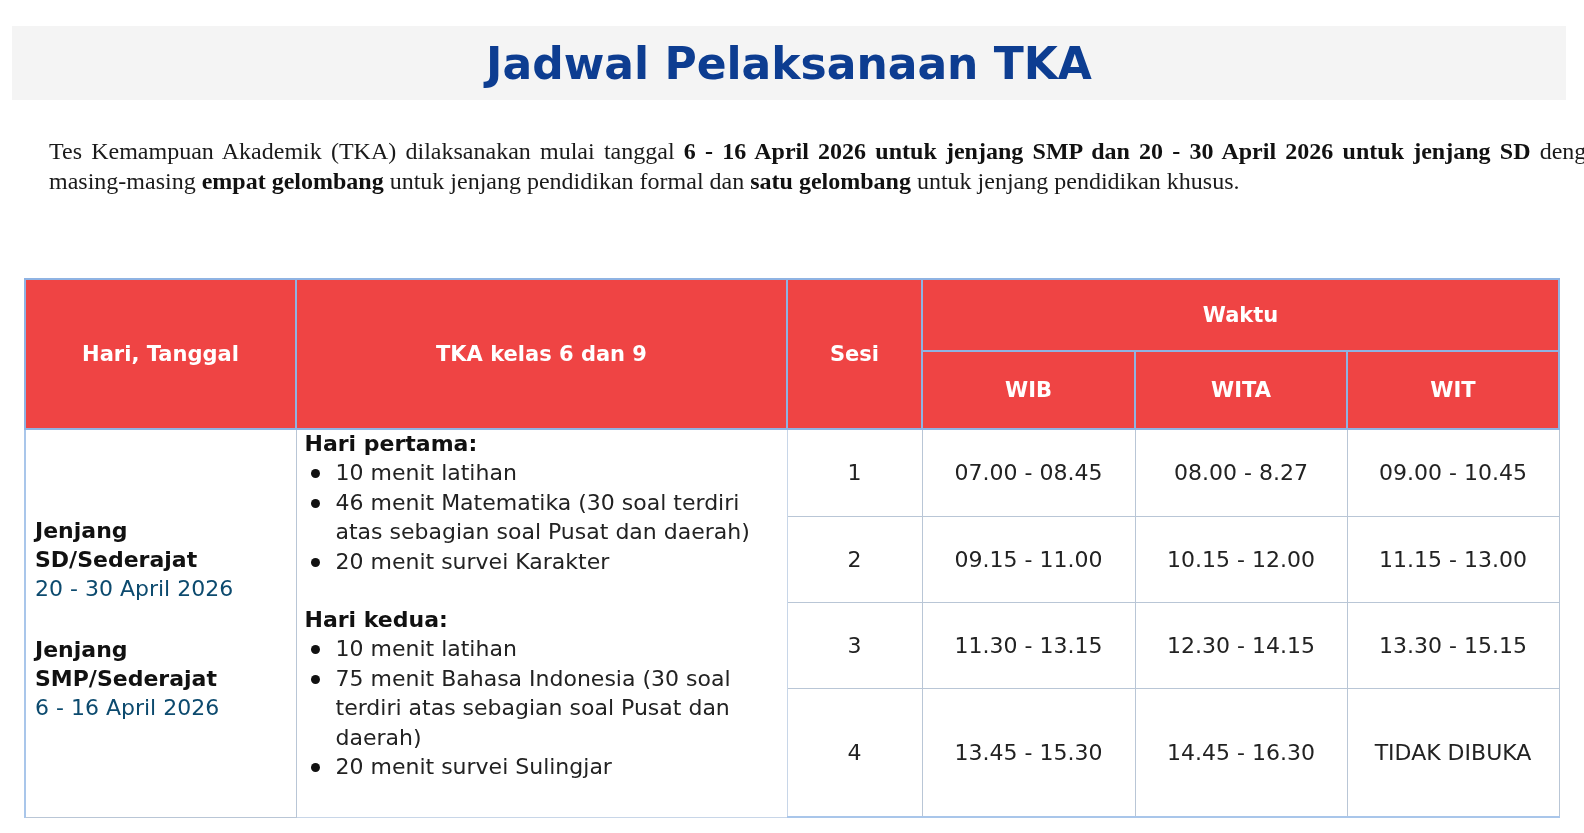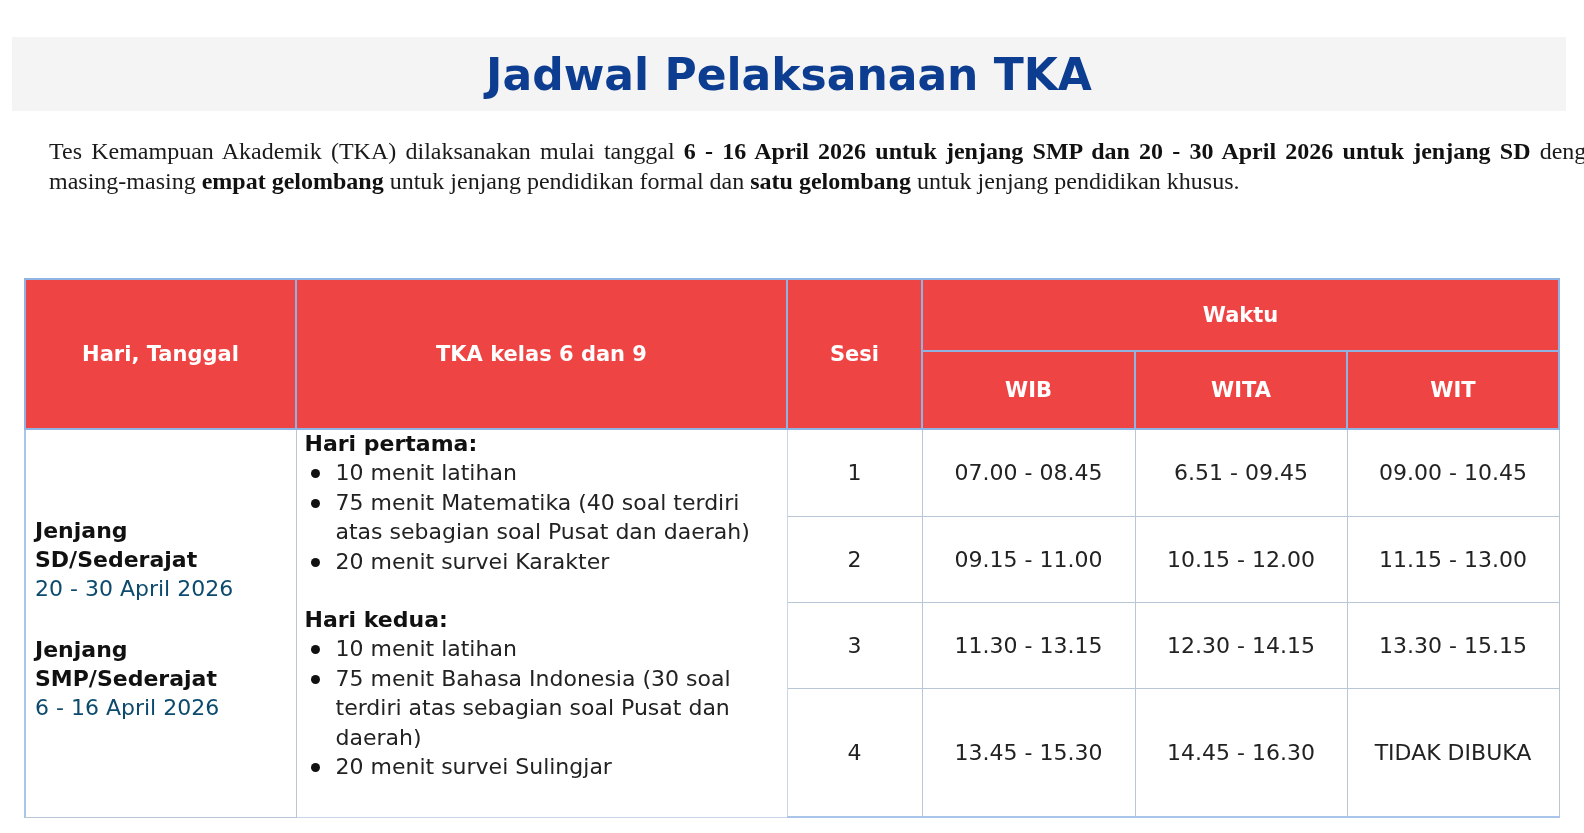--- a/index.html
+++ b/index.html
@@ -1,20 +1,20 @@
 <!DOCTYPE html>
 <html><head>
 <meta charset="utf-8">
 <style>
   * { box-sizing: border-box; margin: 0; padding: 0; }
   html, body { width: 1584px; height: 833px; background: #ffffff; overflow: hidden; }
   body { font-family: "Liberation Sans", "DejaVu Sans", sans-serif; color: #111; position: relative; }
 
   .title-banner {
-    position: absolute; left: 12px; top: 37px; width: 1554px; height: 74px;
+    position: absolute; left: 12px; top: 26px; width: 1554px; height: 74px;
     background: #f4f4f4; display: flex; align-items: center; justify-content: center;
   }
   .title-banner h1 {
     font-family: "DejaVu Sans", sans-serif; font-weight: bold; font-size: 44px;
     color: #0d3d91; letter-spacing: 0px;
   }
 
   .intro {
     position: absolute; left: 10px; top: 136px; width: 1560px;
     font-family: Liberation Serif, serif; font-size: 24px; line-height: 30px;
@@ -96,36 +96,36 @@
         <div class="level" style="margin-bottom:9px">
           <span class="lv-name">Jenjang SMP/Sederajat</span>
           <span class="lv-date">6 - 16 April 2026</span>
         </div>
       </td>
       <td rowspan="4" class="activity">
         <div class="day-block first">
           <span class="day-title">Hari pertama:</span>
           <ul class="acts">
             <li><span class="bullet"></span><span>10 menit latihan</span></li>
-            <li><span class="bullet"></span><span>75 menit Matematika (40 soal terdiri atas sebagian soal Pusat dan daerah)</span></li>
+            <li><span class="bullet"></span><span>46 menit Matematika (30 soal terdiri atas sebagian soal Pusat dan daerah)</span></li>
             <li><span class="bullet"></span><span>20 menit survei Karakter</span></li>
           </ul>
         </div>
         <div class="day-block second">
           <span class="day-title">Hari kedua:</span>
           <ul class="acts">
             <li><span class="bullet"></span><span>10 menit latihan</span></li>
             <li><span class="bullet"></span><span>75 menit Bahasa Indonesia (30 soal terdiri atas sebagian soal Pusat dan daerah)</span></li>
             <li><span class="bullet"></span><span>20 menit survei Sulingjar</span></li>
           </ul>
         </div>
       </td>
       <td class="sesi">1</td>
       <td>07.00 - 08.45</td>
-      <td>6.51 - 09.45</td>
+      <td>08.00 - 8.27</td>
       <td class="last-col">09.00 - 10.45</td>
     </tr>
     <tr style="height:86px">
       <td class="sesi">2</td>
       <td>09.15 - 11.00</td>
       <td>10.15 - 12.00</td>
       <td class="last-col">11.15 - 13.00</td>
     </tr>
     <tr style="height:86px">
       <td class="sesi">3</td>

